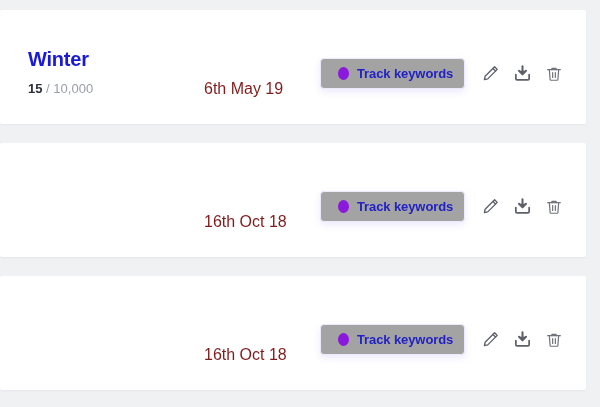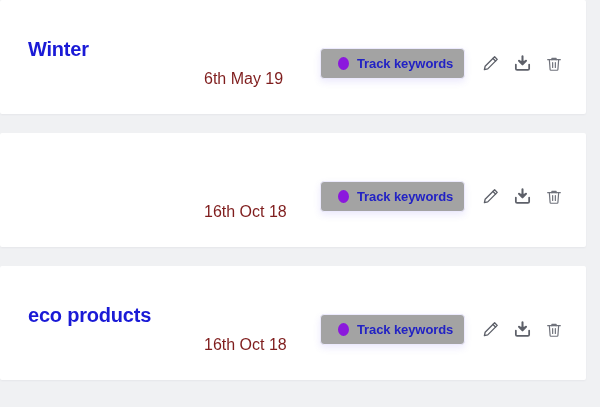--- a/index.html
+++ b/index.html
@@ -27,21 +27,21 @@
     background: #ffffff;
     width: 586px;
     height: 114px;
     margin-bottom: 19px;
     box-sizing: border-box;
     border-radius: 2px;
     box-shadow: 0 1px 2px rgba(30, 35, 70, 0.05);
     flex: 0 0 auto;
   }
   .card:first-child {
-    margin-top: 0;
+    margin-top: 10px;
   }
 
   .card-inner {
     position: absolute;
     left: 0;
     right: 0;
     top: 0;
     bottom: 0;
   }
 
@@ -139,20 +139,25 @@
   .act svg { display: block; }
 </style>
 </head>
 <body>
 
 <div class="list">
 
   <div class="card">
     <div class="card-inner">
       <div class="name">Winter</div>
+      <div class="counts">
+        <span class="used">15</span>
+        <span class="sep">/</span>
+        <span class="total">10,000</span>
+      </div>
       <div class="date">6th May 19</div>
 
       <div class="track-btn">
         <span class="track-dot"></span>
         <span class="track-label">Track keywords</span>
       </div>
 
       <div class="actions">
         <span class="act">
           <svg width="19" height="19" viewBox="0 0 24 24" fill="none" stroke="#5d6069" stroke-width="1.7" stroke-linecap="round" stroke-linejoin="round">
@@ -209,21 +214,20 @@
             <path d="M5.8 6.2l1 13.2a1 1 0 001 .9h8.4a1 1 0 001-.9l1-13.2"></path>
             <path d="M10.2 10v6.6M13.8 10v6.6"></path>
           </svg>
         </span>
       </div>
     </div>
   </div>
 
   <div class="card">
     <div class="card-inner">
-      <div class="name">eco products</div>
       <div class="date">16th Oct 18</div>
 
       <div class="track-btn">
         <span class="track-dot"></span>
         <span class="track-label">Track keywords</span>
       </div>
 
       <div class="actions">
         <span class="act">
           <svg width="19" height="19" viewBox="0 0 24 24" fill="none" stroke="#5d6069" stroke-width="1.7" stroke-linecap="round" stroke-linejoin="round">

